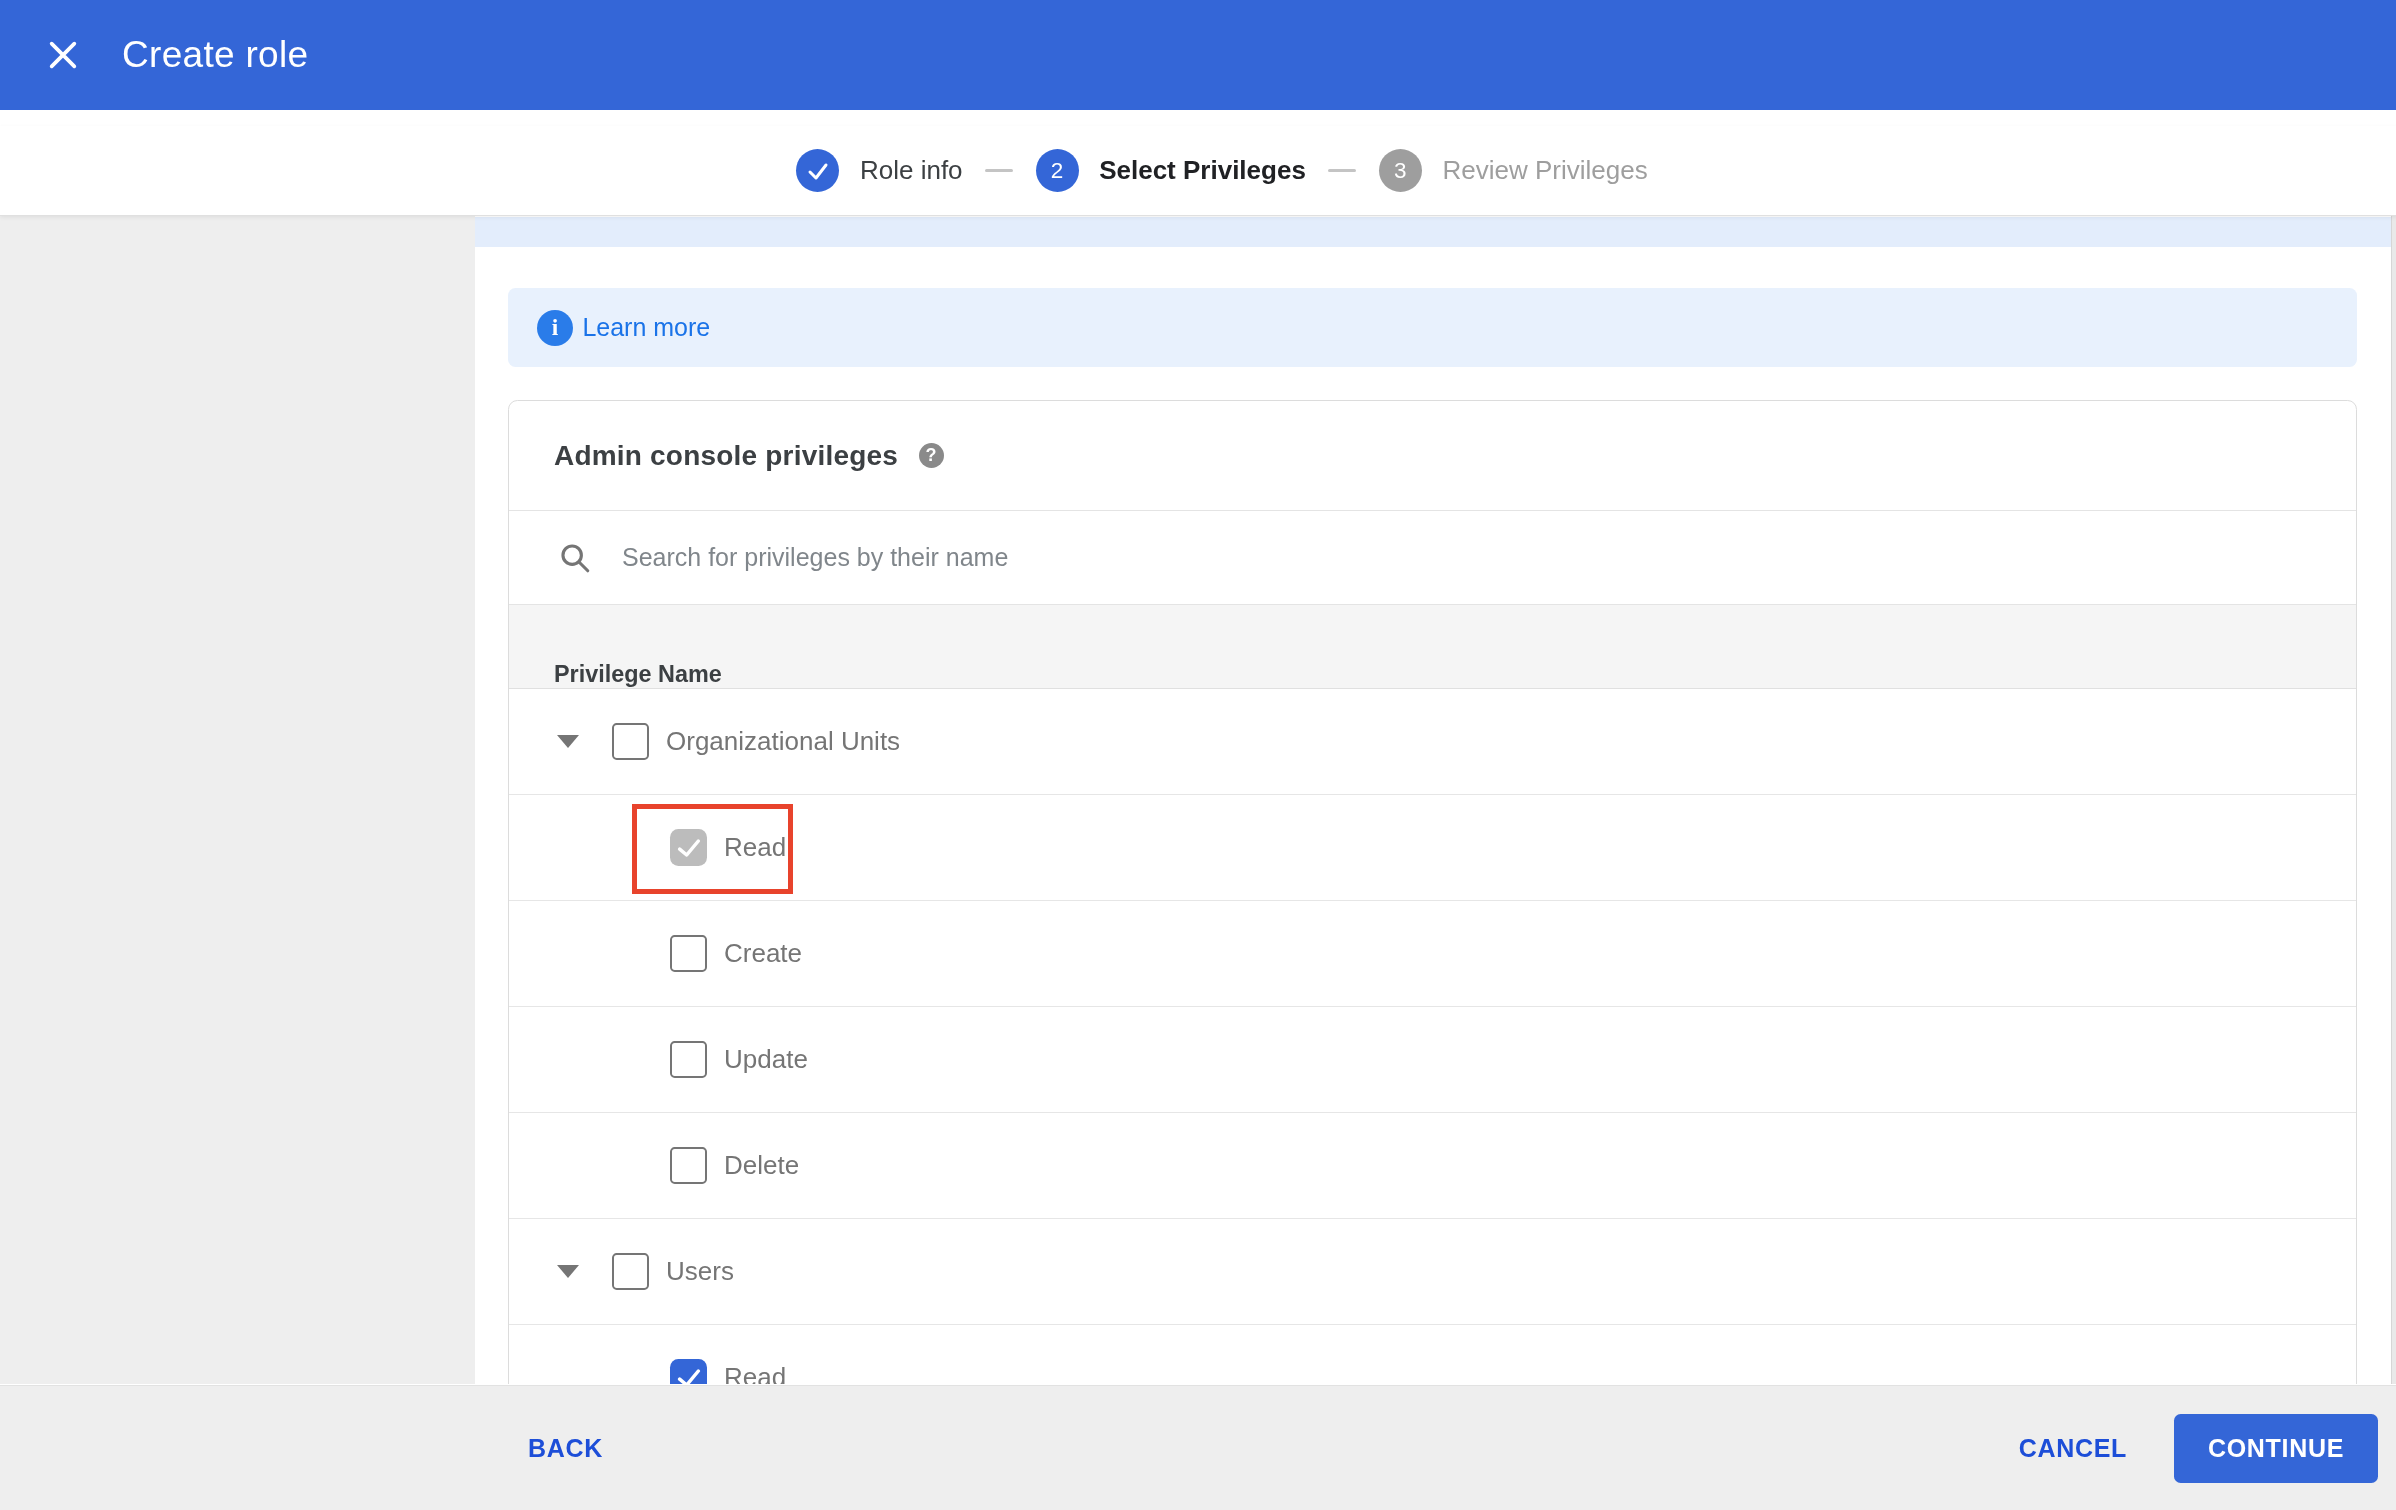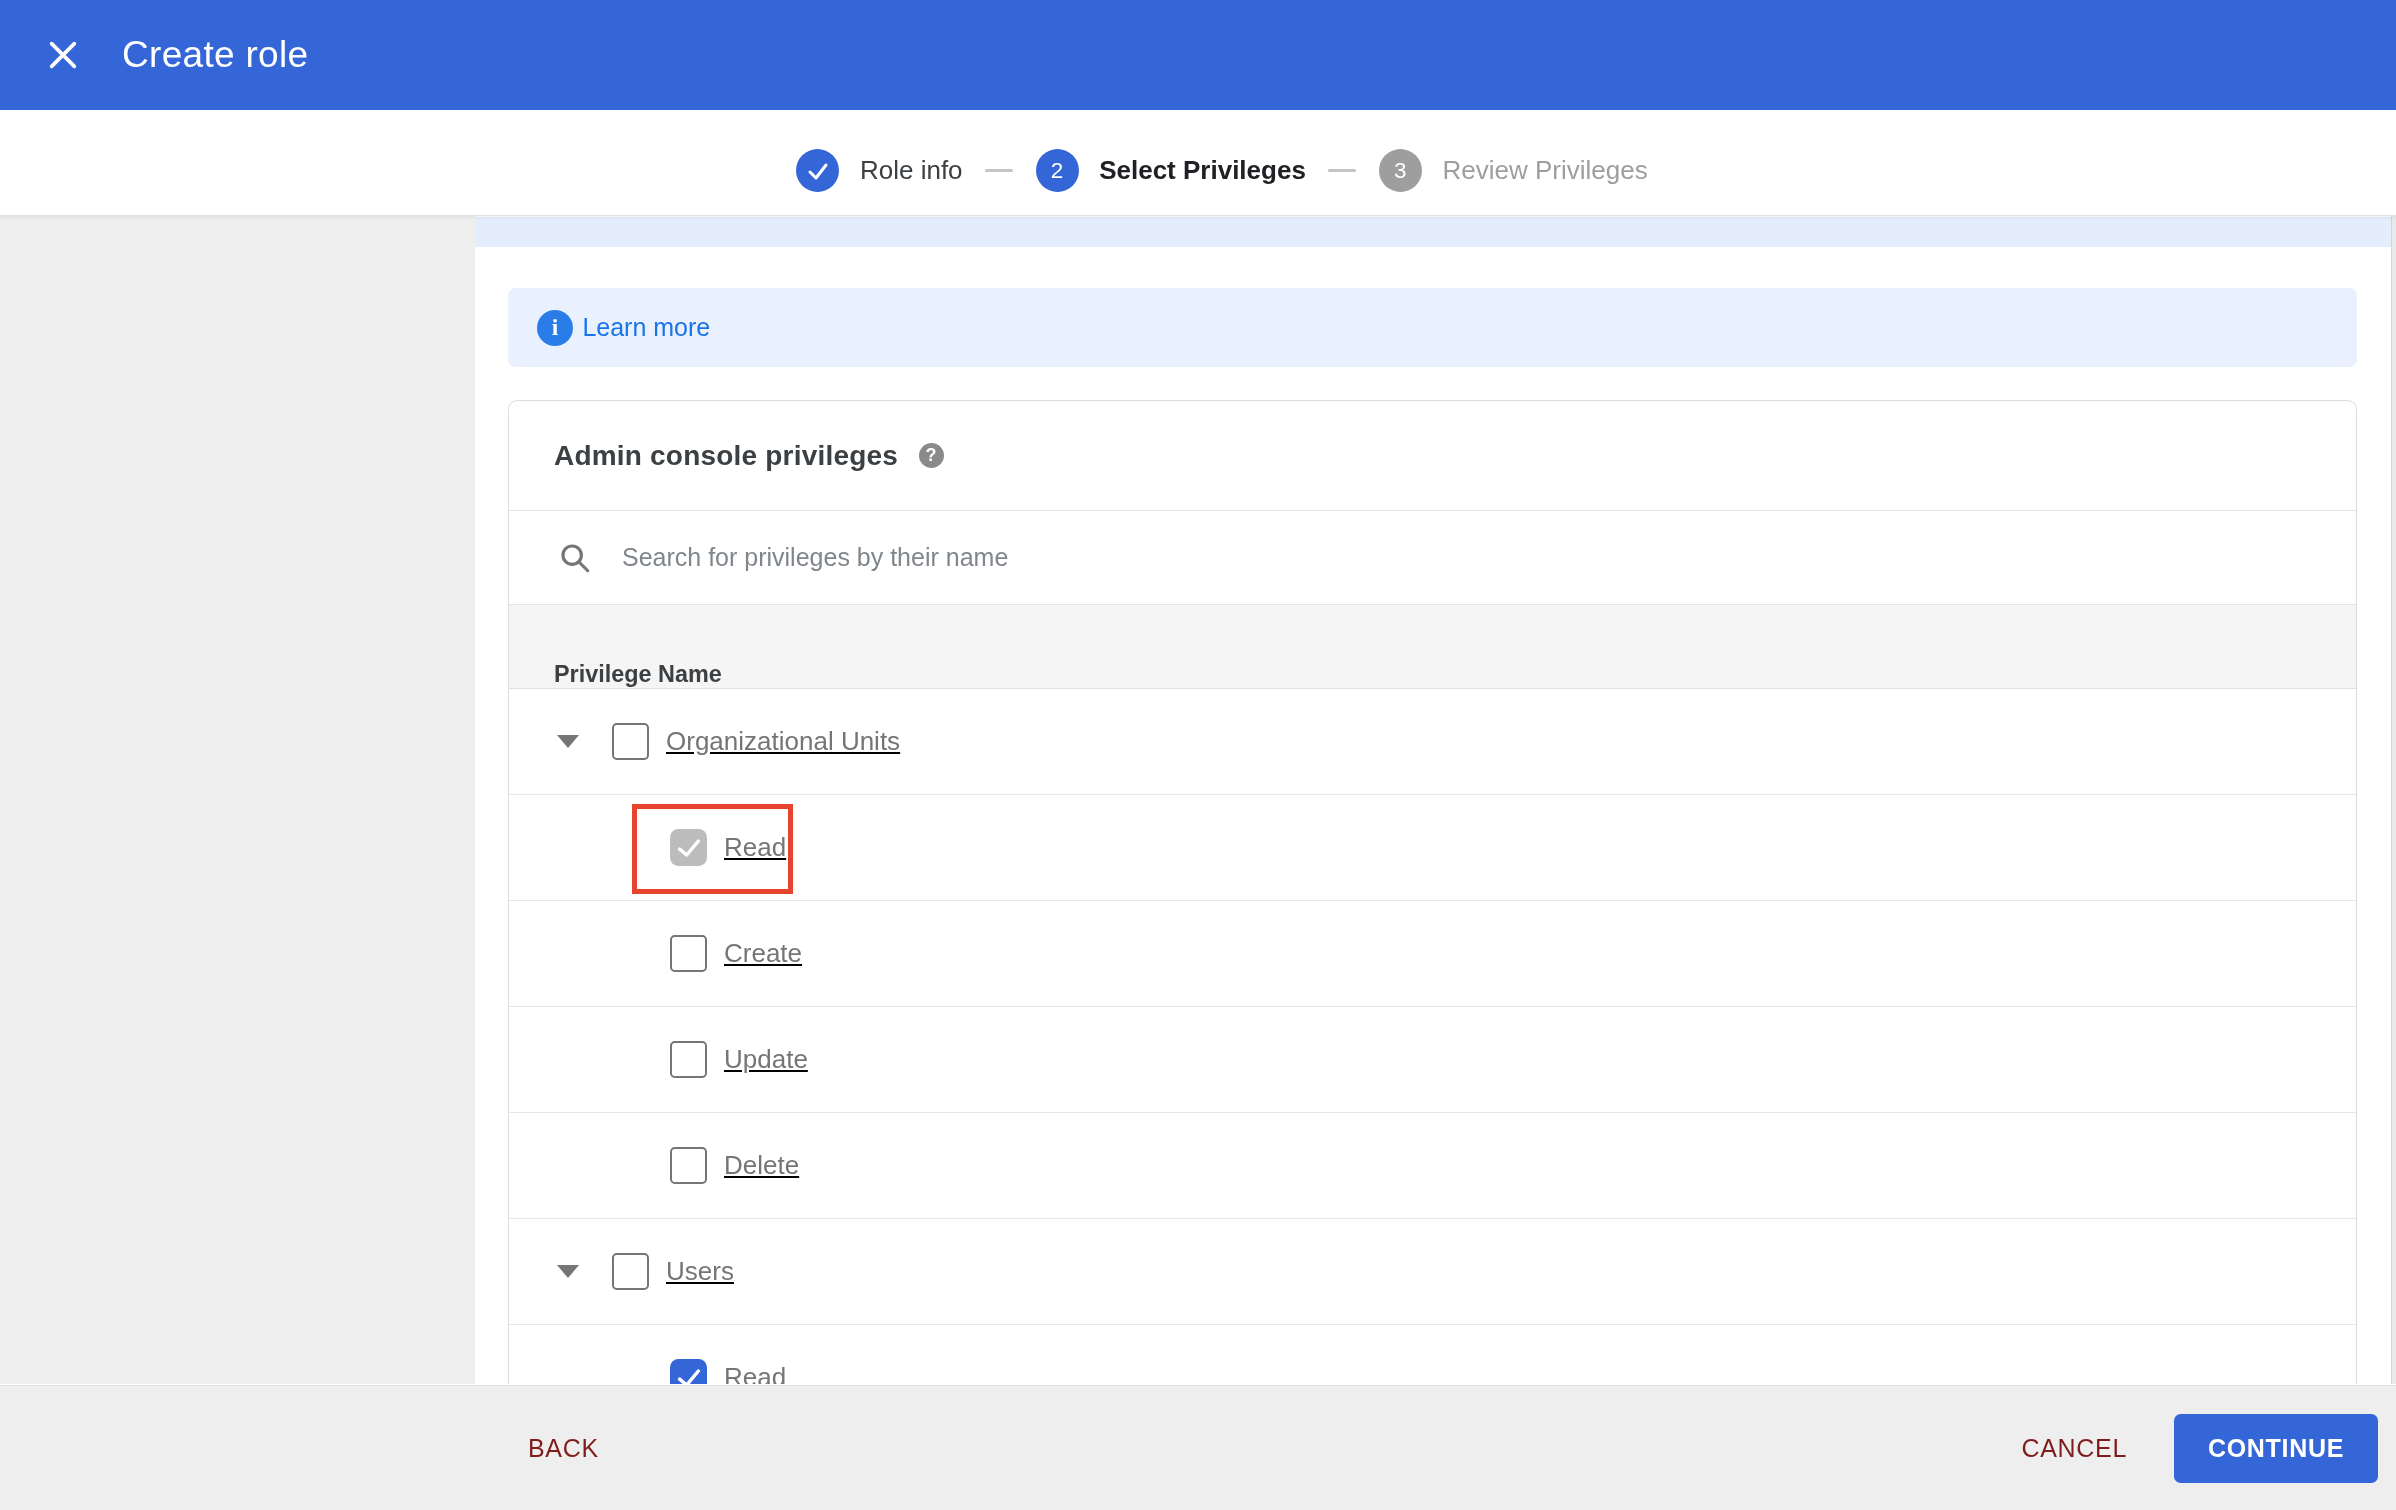--- a/index.html
+++ b/index.html
@@ -56,38 +56,38 @@
   .search-row { height:94px; display:flex; align-items:center; border-bottom:1.9px solid #e4e4e4; }
   .search-icon { margin-left:49px; display:flex; flex:none; }
   .search-input { border:none; outline:none; font-size:25px; color:#3c4043; margin-left:30px; width:1405px;
                   font-family:"Liberation Sans", sans-serif; }
   .search-input::placeholder { color:#80868b; }
   .table-header { height:84px; background:#f5f5f5; border-bottom:1.9px solid #e0e0e0;
                   display:flex; align-items:flex-end; }
   .table-header-label { font-size:23.4px; font-weight:700; color:#3c4043; margin-left:45px; }
 
   .priv-row { height:106px; display:flex; align-items:center; border-bottom:1.9px solid #e6e6e6;
-              position:relative; background:#fff;text-decoration:underline; }
+              position:relative; background:#fff; }
   .tri { width:0; height:0; border-left:11.2px solid transparent; border-right:11.2px solid transparent;
          border-top:13px solid #757575; margin-left:48px; cursor:pointer; flex:none; }
   .cb { width:37px; height:37px; border-radius:4.7px; flex:none; cursor:pointer;
         display:flex; align-items:center; justify-content:center; }
   .cb.unchecked { border:2.8px solid #757575; background:#fff; }
   .cb.parent-pos { margin-left:33px; }        
   .cb.child-pos { margin-left:161px; }        
   .cb.checked-gray { background:#bcbcbc; border-radius:8.4px; }
   .cb.checked-blue { background:#3466d7; border-radius:8.4px; }
   .row-label { font-size:26px; color:#757575; margin-left:17px; white-space:nowrap; }
   .highlight-box { position:absolute; left:123px; top:9.4px; width:161px; height:90px;
                    border:5.6px solid #e8432c; pointer-events:none; }
 
   
   .footer { position:absolute; left:0; top:1385px; width:2397px; height:126px;
             background:#eeeeee; border-top:0.9px solid #e2e2e2; display:flex; align-items:center; }
-  .btn-text { font-size:25px; font-weight:400; color:#7f1d1d; letter-spacing:0.7px; cursor:pointer; }
+  .btn-text { font-size:25px; font-weight:700; color:#1d4ed8; letter-spacing:0.7px; cursor:pointer; }
   .back-btn { margin-left:528px; }
   .footer-right { position:absolute; right:19px; display:flex; align-items:center; }
   .cancel-btn { margin-right:47px; }
   .continue-btn { width:204px; height:69px; background:#3466d7; border:none; border-radius:6.6px;
                   color:#fff; font-size:25px; font-weight:700; letter-spacing:0.7px; cursor:pointer;
                   font-family:Liberation Sans, sans-serif; }
 </style>
 </head>
 <body>
 

